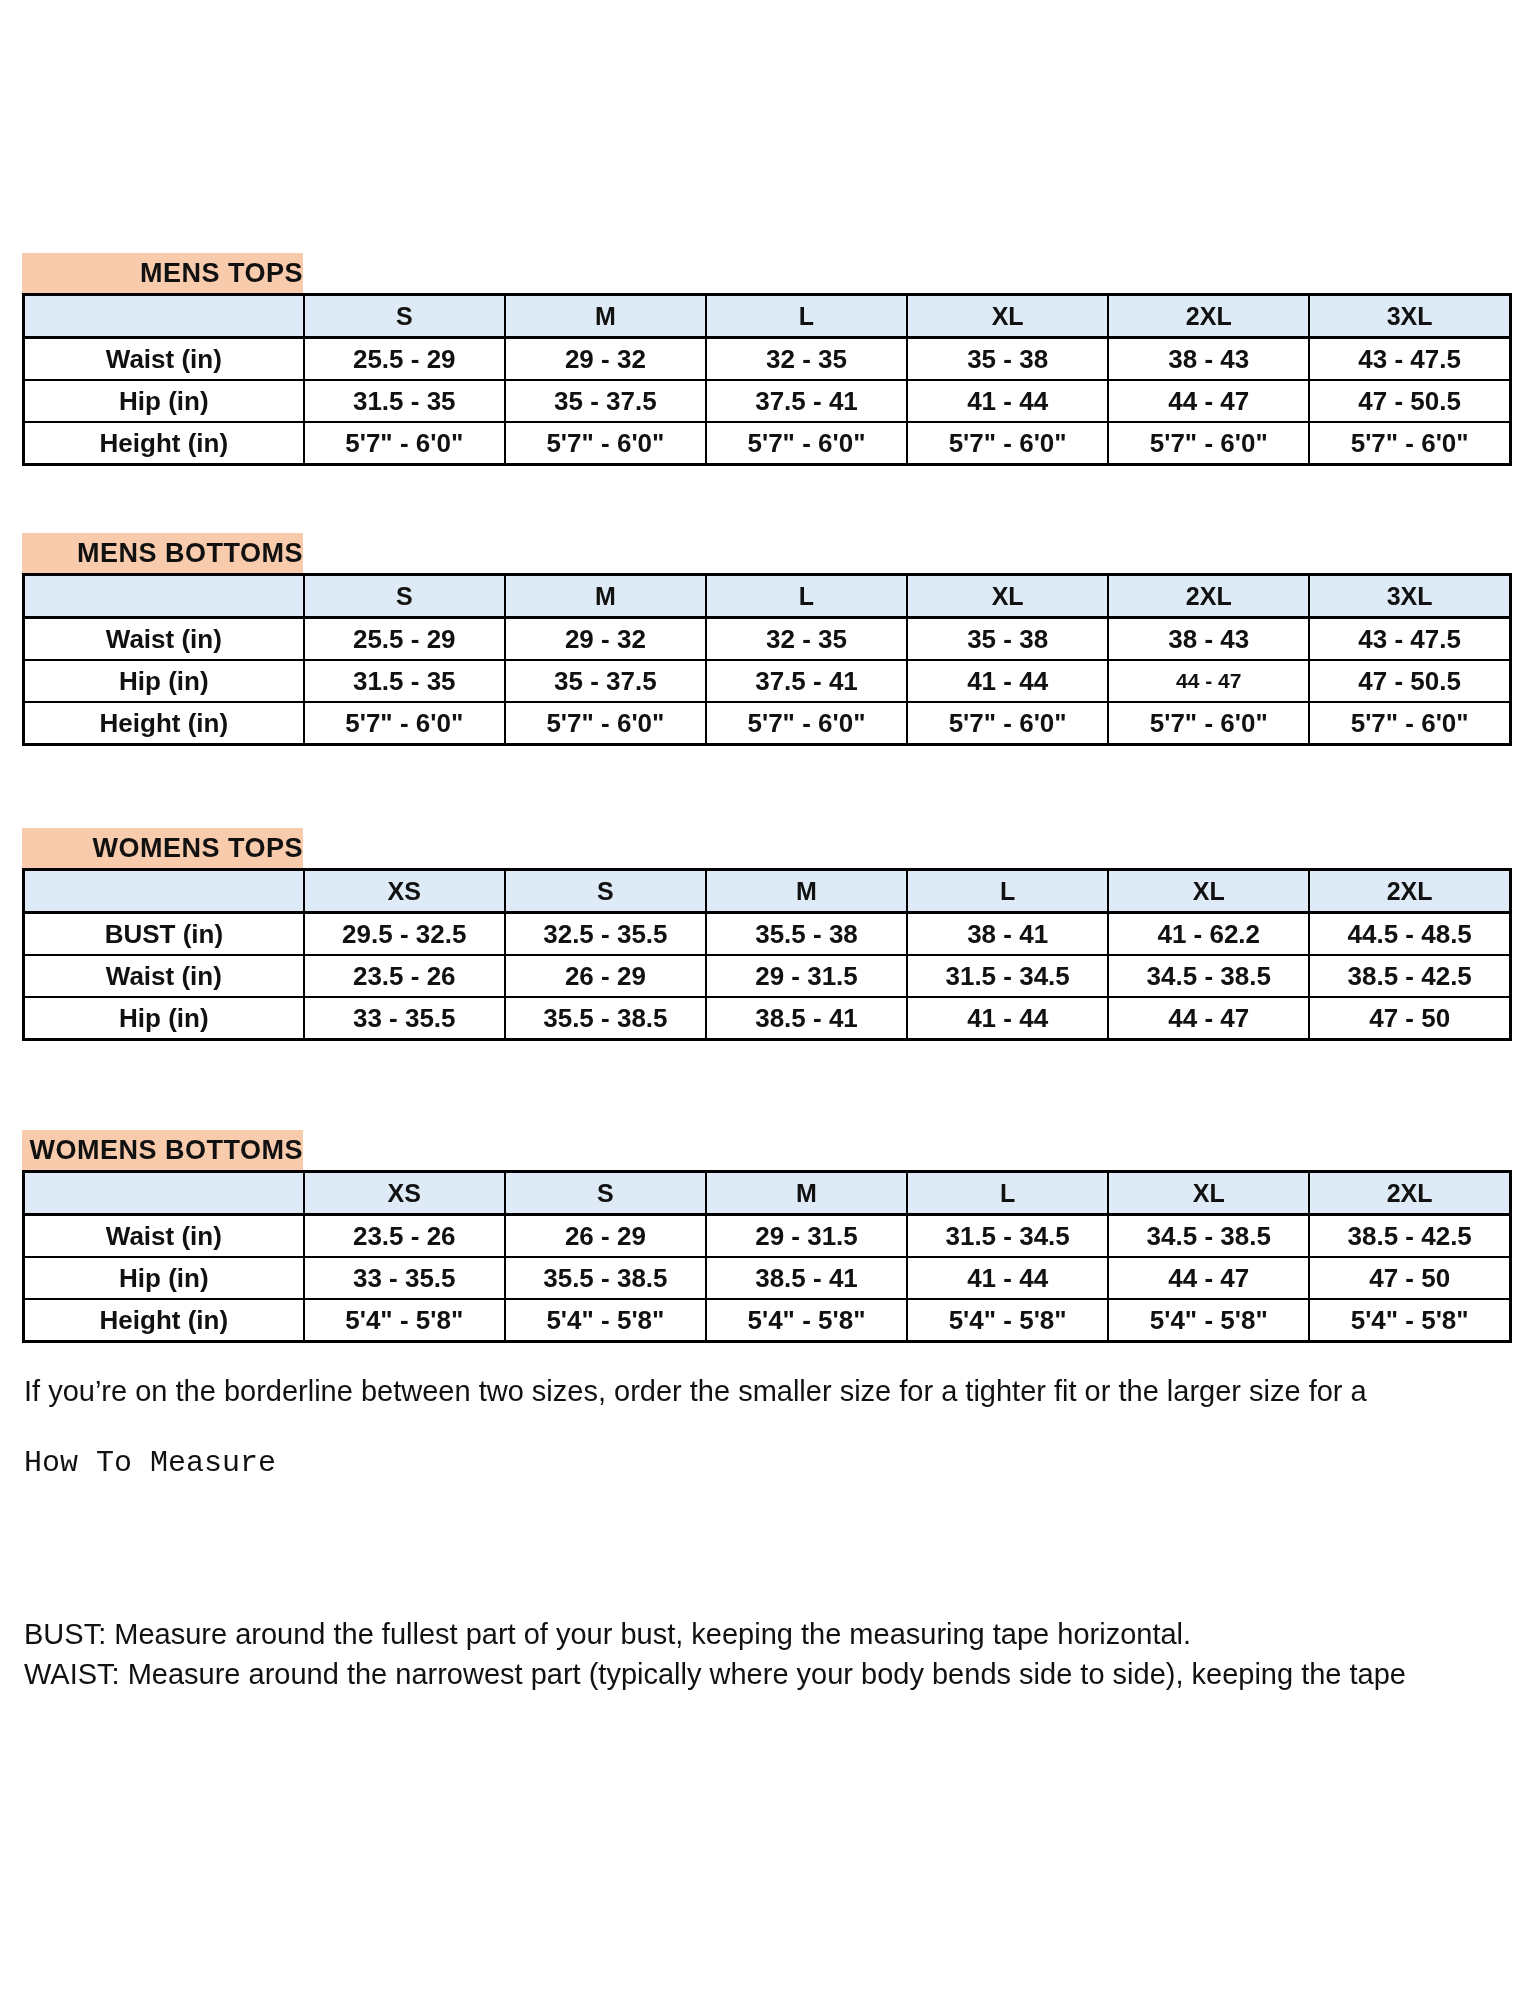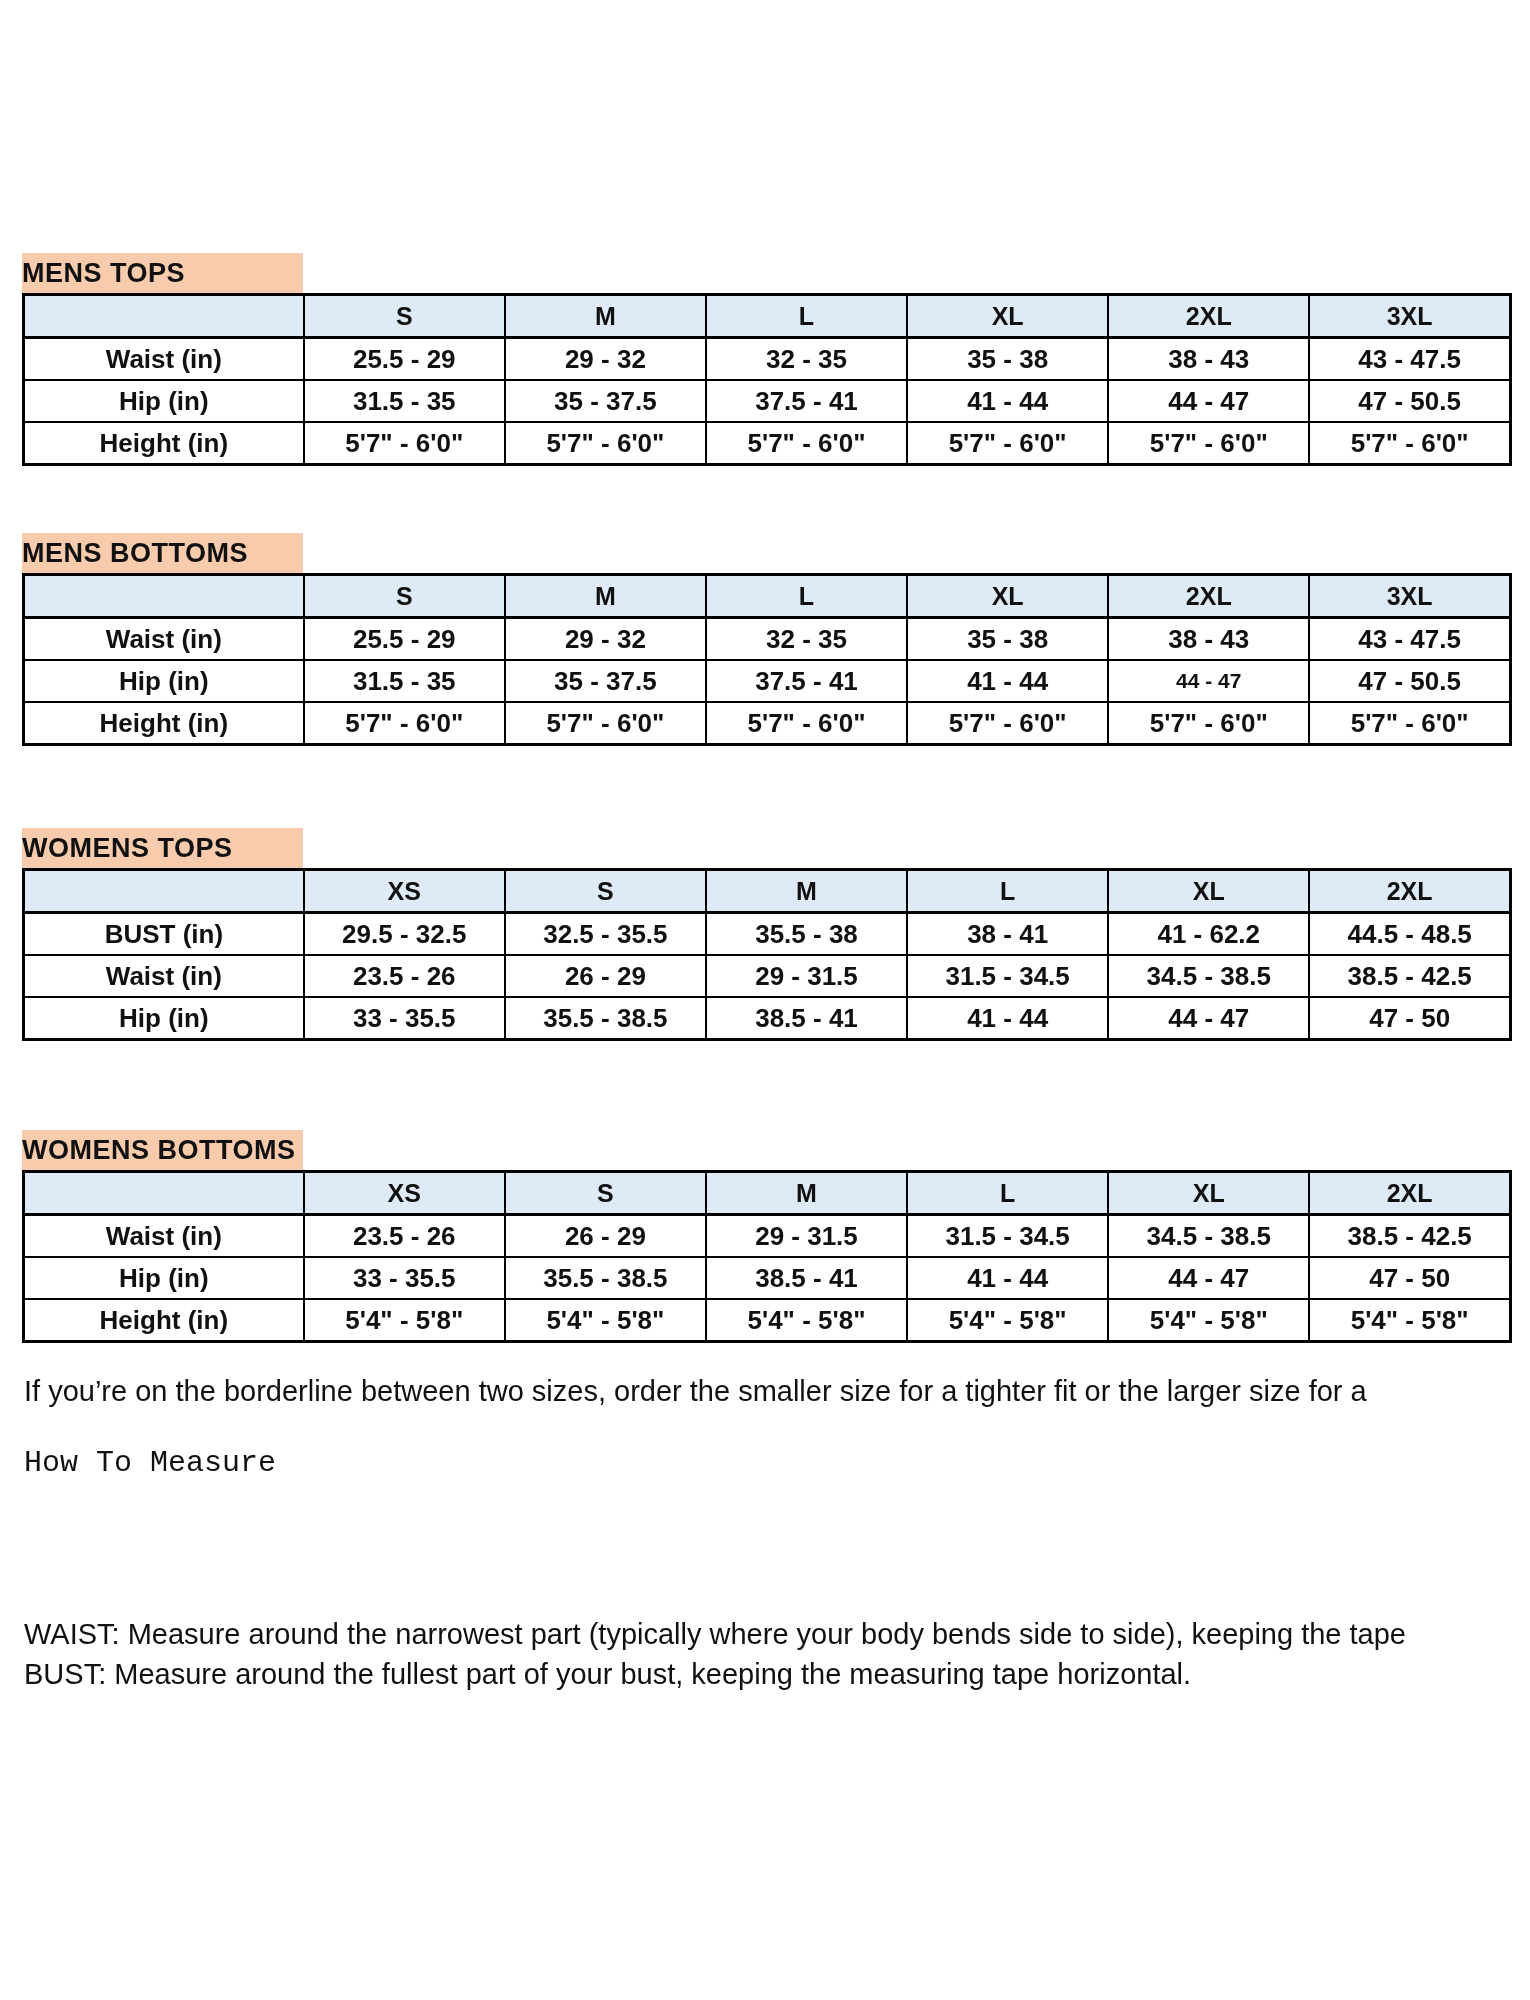--- a/index.html
+++ b/index.html
@@ -1,20 +1,20 @@
 <!DOCTYPE html>
 <html><head>
 <meta charset="utf-8">
 <style>
   html,body{margin:0;padding:0}
   .page{position:relative;width:1530px;height:2000px;background:#ffffff;overflow:hidden;
         font-family:"Liberation Sans",sans-serif;color:#111}
   .section{position:absolute;left:22px}
   .table-title{width:281px;height:40px;background:#F8CBAD;font-weight:bold;font-size:27px;
-               line-height:40px;text-align:left;letter-spacing:.5px}
+               line-height:40px;text-align:right;letter-spacing:.5px}
   table.size{border-collapse:collapse;table-layout:fixed;width:1490px;border:3px solid #000}
   table.size th,table.size td{border:2px solid #000;height:40px;text-align:center;
                vertical-align:middle;font-weight:bold;padding:0;overflow:hidden}
   table.size thead th{background:#DEEBF7;font-size:25px}
   table.size thead{border-bottom:3px solid #000}
   table.size tbody th{background:#fff;font-size:26px}
   table.size td{font-size:26px}
   table.size td.small{font-size:21px}
   .fit-note{position:absolute;left:24px;top:1375px;font-size:29px;white-space:nowrap}
   .howto{position:absolute;left:24px;top:1446px;font-size:30px;white-space:nowrap;
@@ -245,17 +245,17 @@
           </tr>
         </tbody>
       </table>
   </section>
 
   <div class="fit-note">If you’re on the borderline between two sizes, order the smaller size for a tighter fit or the larger size for a</div>
 
   <div class="howto">How To Measure</div>
 
   <div class="measure">
+    <div>BUST: Measure around the fullest part of your bust, keeping the measuring tape horizontal.</div>
     <div>WAIST: Measure around the narrowest part (typically where your body bends side to side), keeping the tape</div>
-    <div>BUST: Measure around the fullest part of your bust, keeping the measuring tape horizontal.</div>
   </div>
 
 </div>
 
 </body></html>

